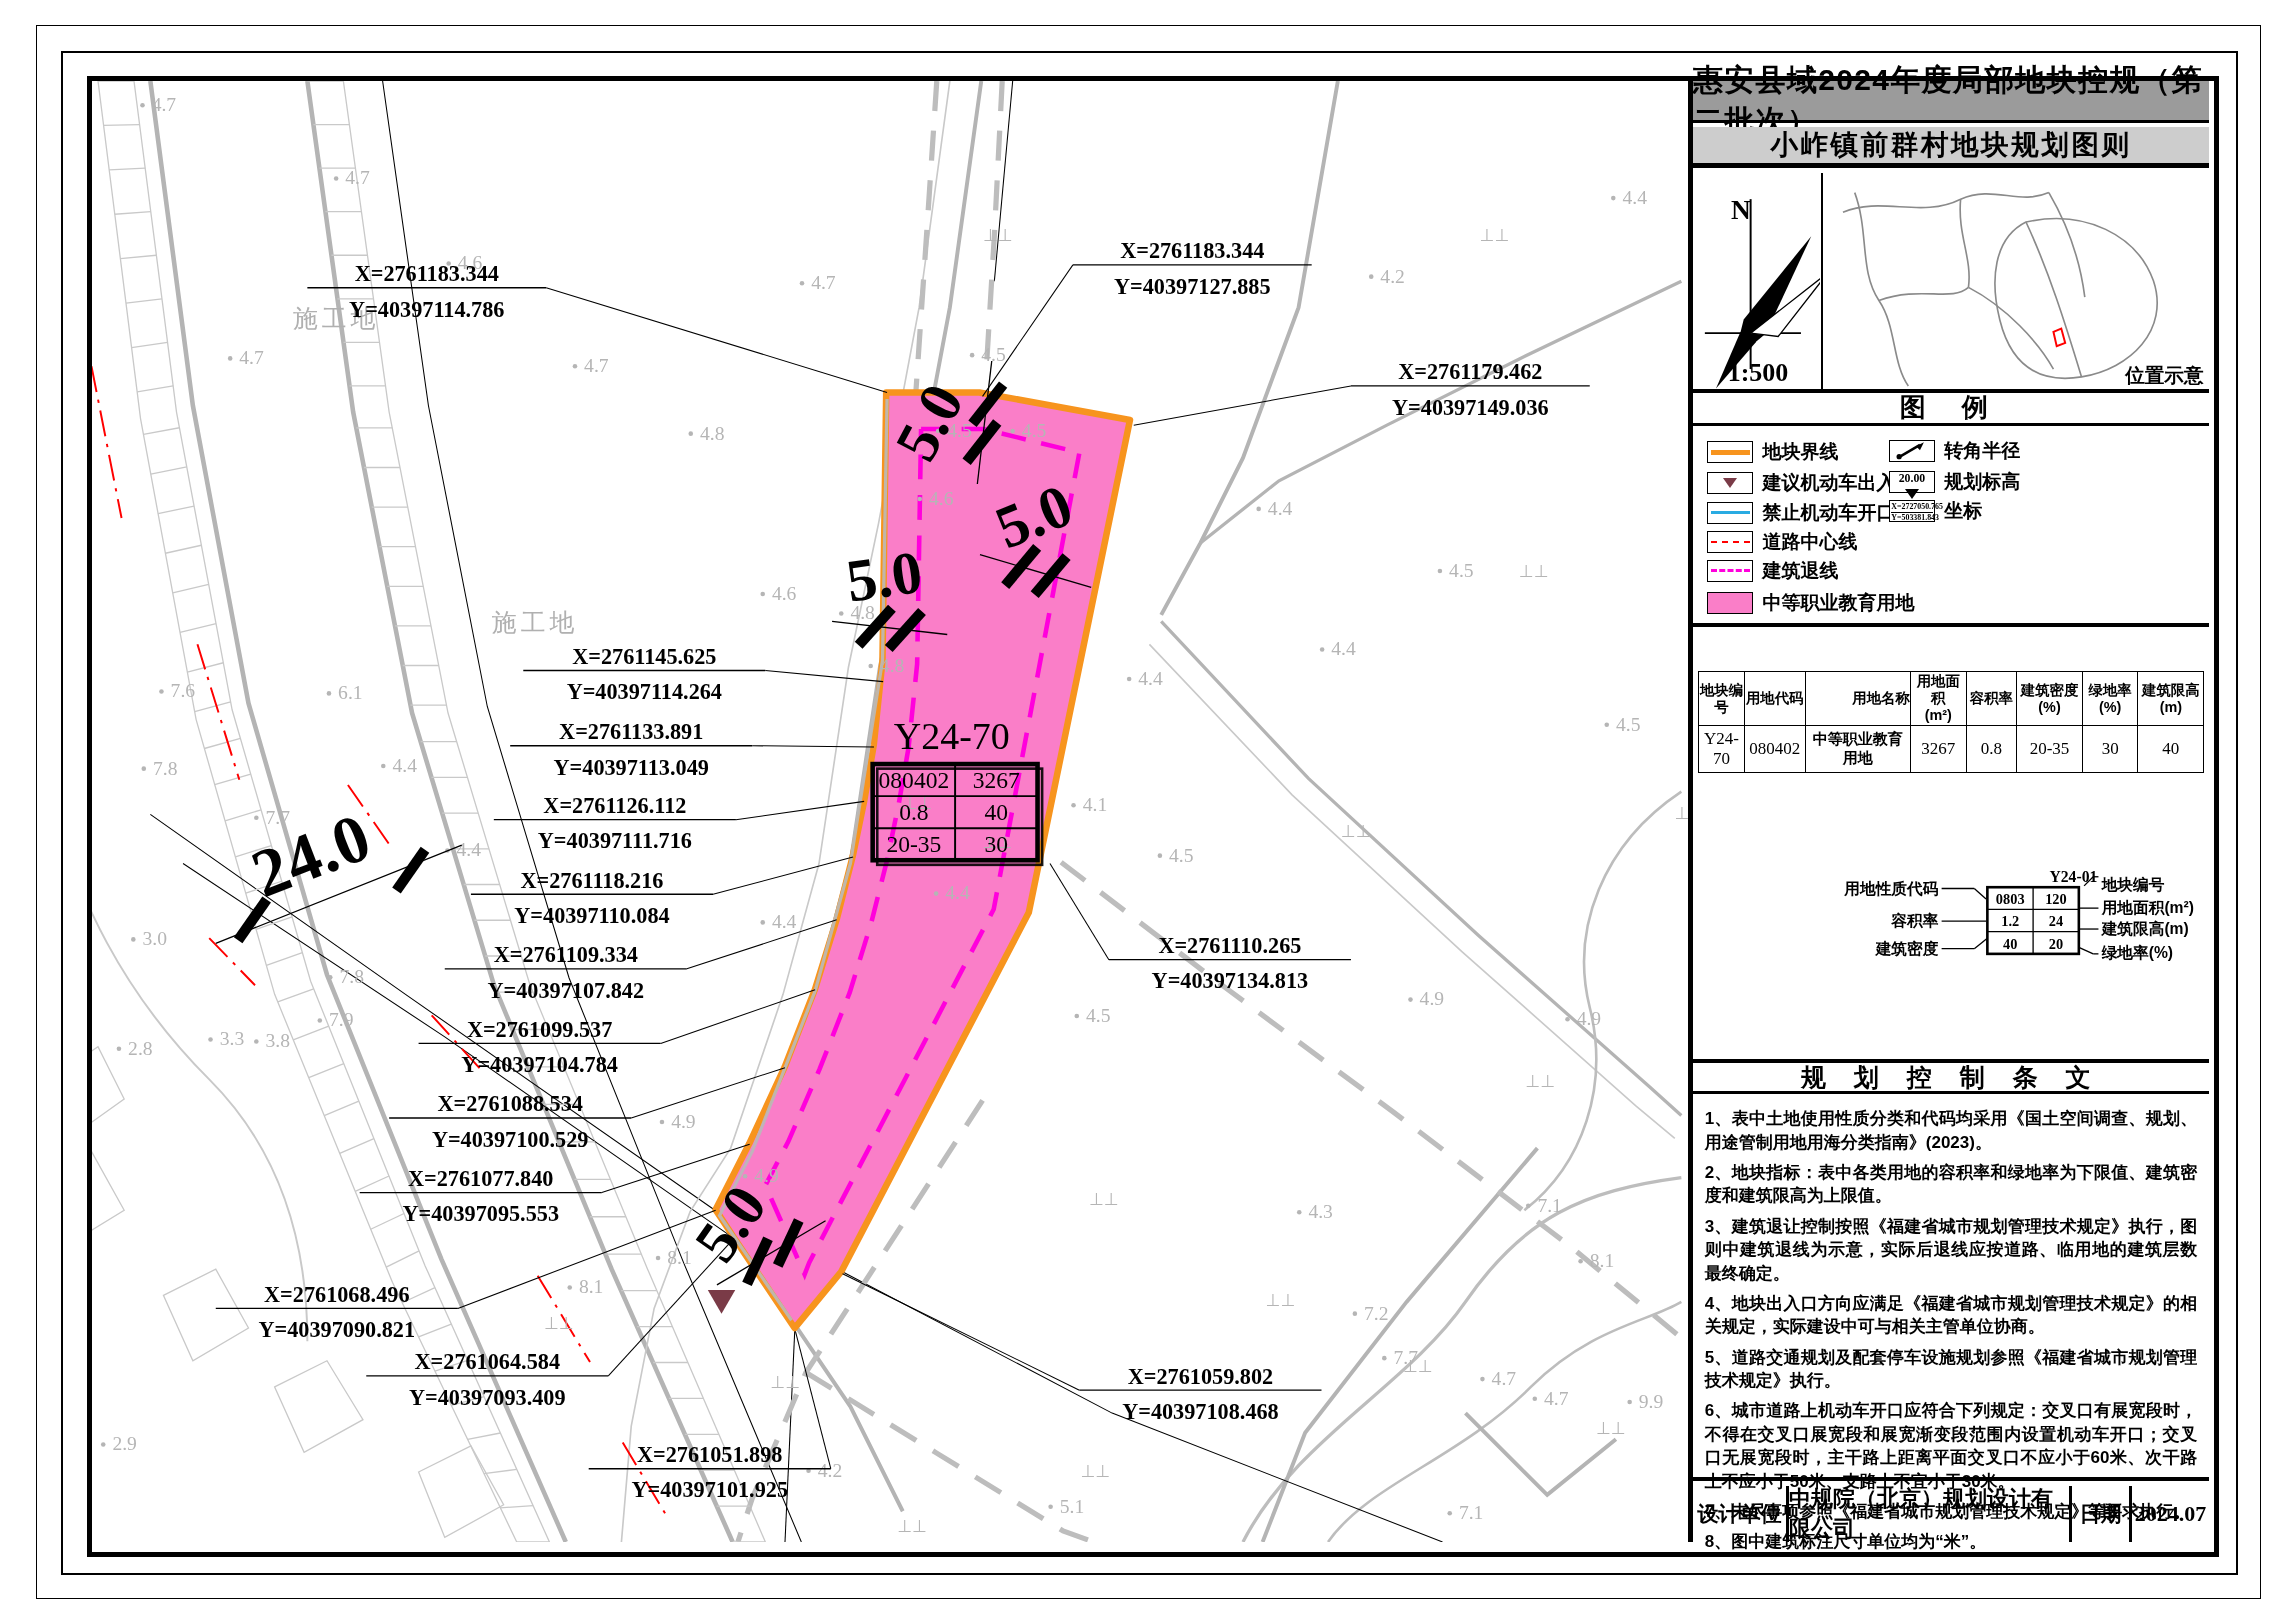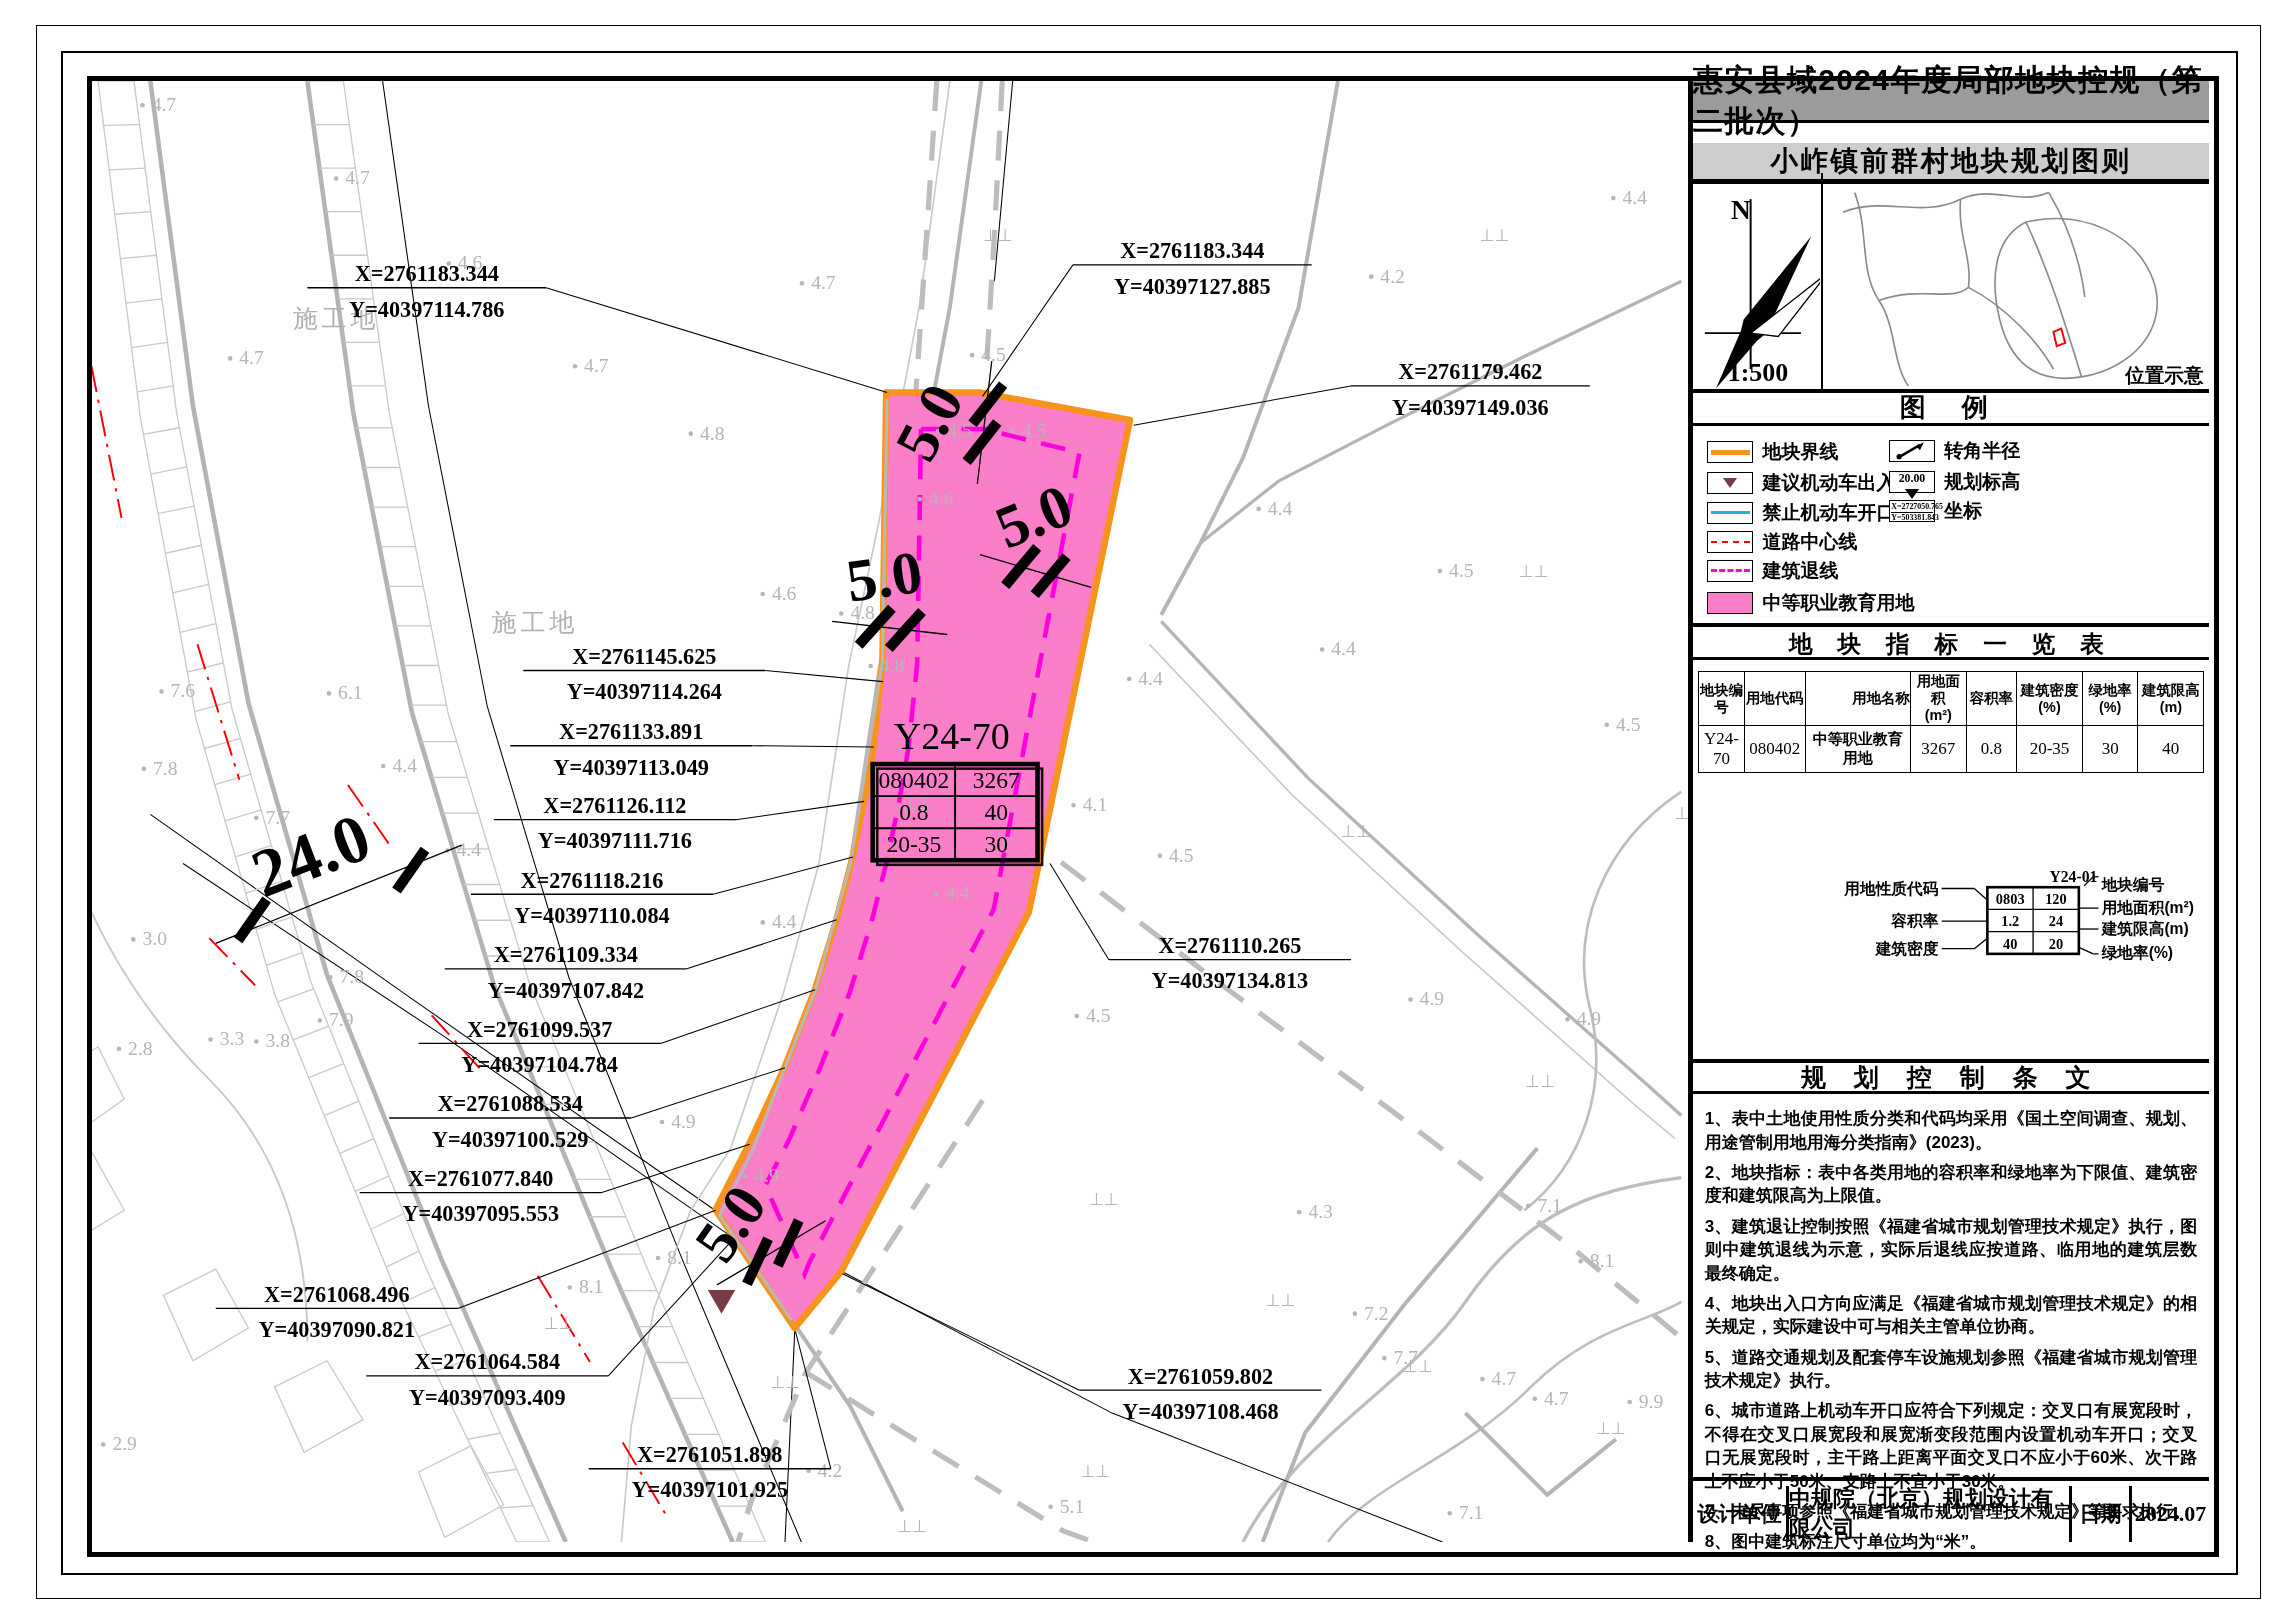--- a/index.html
+++ b/index.html
@@ -5,21 +5,21 @@
   html,body{margin:0;padding:0;background:#ffffff;}
   body{width:2295px;height:1623px;position:relative;font-family:"Liberation Sans",sans-serif;overflow:hidden;}
   .frame{position:absolute;border:1.3px solid #000;}
   #frame-outer{left:36px;top:25px;width:2223px;height:1572px;}
   #frame-mid{left:61px;top:51px;width:2173px;height:1520px;border-width:2px;}
   #frame-thick{left:87px;top:76px;width:2122px;height:1471px;border:5.2px solid #000;}
   #map-wrap{position:absolute;left:92px;top:81px;width:1596px;height:1461px;background:#fff;overflow:hidden;}
   #panel{position:absolute;left:1688px;top:81px;width:521px;height:1461px;border-left:5.2px solid #000;box-sizing:border-box;background:#fff;}
   .prow{position:absolute;left:0;width:516px;box-sizing:border-box;}
   #title1{top:0;height:42px;background:#9b9b9b;border-bottom:3.9px solid #000;display:flex;align-items:center;justify-content:center;font-size:30px;font-weight:bold;letter-spacing:1.3px;}
-  #title2{top:46px;height:41px;background:#cdcdcd;border-bottom:5.2px solid #000;display:flex;align-items:center;justify-content:center;font-size:27.5px;font-weight:bold;letter-spacing:2.6px;margin-top:16px;}
+  #title2{top:46px;height:41px;background:#cdcdcd;border-bottom:5.2px solid #000;display:flex;align-items:center;justify-content:center;font-size:27.5px;font-weight:bold;letter-spacing:2.6px;}
   #loc-row{top:92px;height:220px;border-bottom:4.6px solid #000;}
   #compass-cell{position:absolute;left:0;top:0;width:130px;height:220px;border-right:2.6px solid #000;box-sizing:border-box;}
   #loc-cell{position:absolute;left:130px;top:0;width:387px;height:220px;}
   #scale-label{position:absolute;left:0;bottom:5.2px;width:130px;text-align:center;font-family:"Liberation Serif",serif;font-size:26px;font-weight:bold;}
   #loc-caption{position:absolute;right:6.5px;bottom:3.9px;font-size:19.6px;font-weight:bold;text-align:center;}
   #legend-head{top:311px;height:34px;display:flex;align-items:center;justify-content:center;font-size:26px;font-weight:bold;letter-spacing:14.4px;border-bottom:3.3px solid #000;}
   #legend-body{top:349px;height:197px;border-bottom:4.6px solid #000;}
   .lrow{position:absolute;display:flex;align-items:center;}
   .lsym{width:46px;height:22px;border:1.3px solid #000;box-sizing:border-box;position:relative;background:#fff;flex:none;}
   .lsym > i{position:absolute;left:2.6px;right:2.6px;top:50%;display:block;}
@@ -584,21 +584,20 @@
           <text x="285" y="52" text-anchor="middle" font-size="22" font-family="Liberation Serif,serif" font-weight="bold">0803</text>
           <text x="355" y="52" text-anchor="middle" font-size="22" font-family="Liberation Serif,serif" font-weight="bold">120</text>
           <text x="285" y="86" text-anchor="middle" font-size="22" font-family="Liberation Serif,serif" font-weight="bold">1.2</text>
           <text x="355" y="86" text-anchor="middle" font-size="22" font-family="Liberation Serif,serif" font-weight="bold">24</text>
           <text x="285" y="120" text-anchor="middle" font-size="22" font-family="Liberation Serif,serif" font-weight="bold">40</text>
           <text x="355" y="120" text-anchor="middle" font-size="22" font-family="Liberation Serif,serif" font-weight="bold">20</text>
         </g>
     </svg>
   </div>
 
-  <div class="prow" id="tbl-head">地 块 指 标 一 览 表</div>
   <div class="prow" id="tbl-zone">
     <table class="itab">
       <thead>
           <tr id="itab-head">
             <th style="width: 9%;">
               <div>地块编号</div>
             </th>
             <th style="width: 12%;">
               <div>用地代码</div>
             </th>

